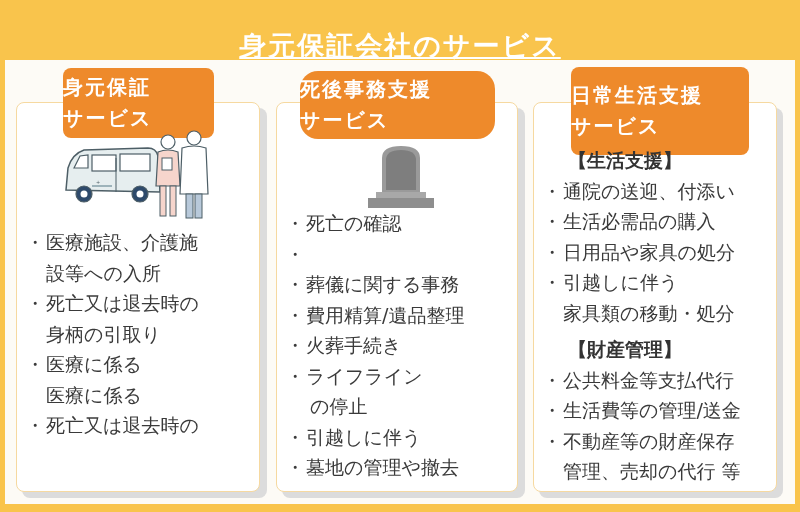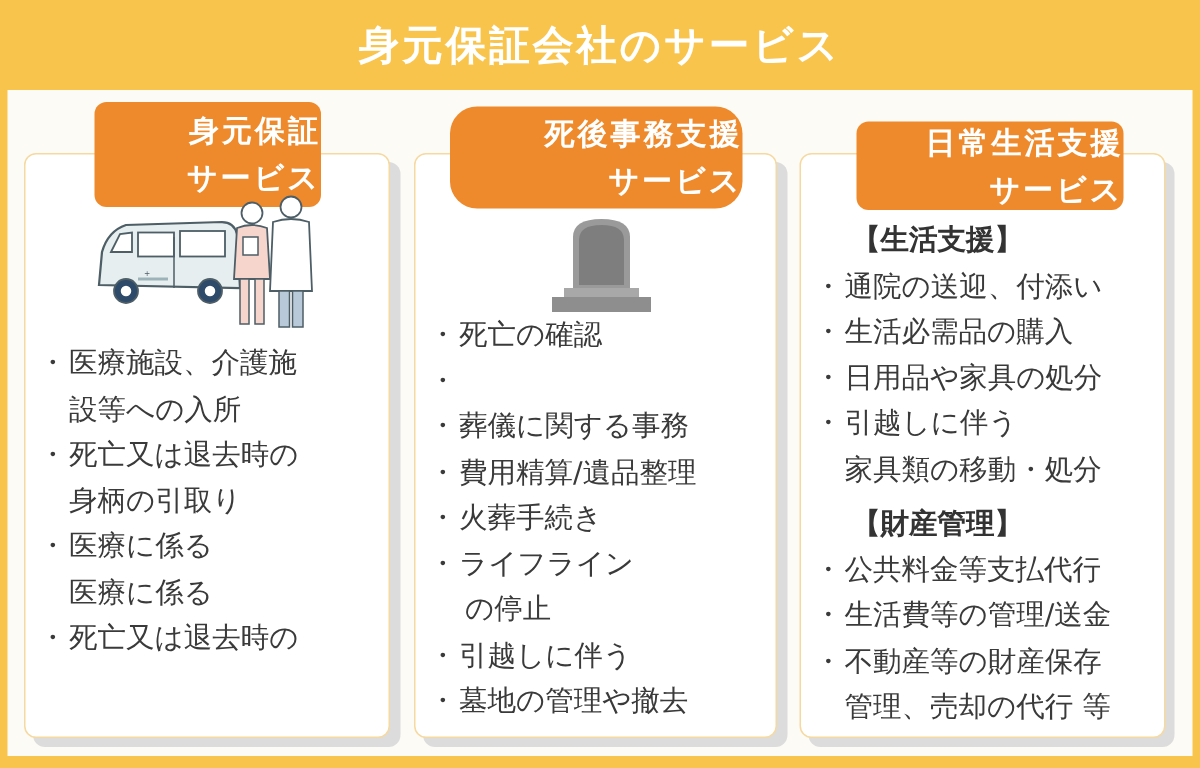--- a/index.html
+++ b/index.html
@@ -3,39 +3,39 @@
 <meta charset="utf-8">
 <style>
   * { box-sizing: border-box; margin: 0; padding: 0; }
   html, body { width: 800px; height: 512px; overflow: hidden; }
   body {
     background: #F9C44C;
     font-family: "DejaVu Sans", sans-serif;
     position: relative;
   }
   .title {
-    position: absolute; left: 0; top: 0; width: 800px; height: 60px;
+    position: absolute; left: 0; top: 16px; width: 800px; height: 60px;
     display: flex; align-items: center; justify-content: center;
-    color: #ffffff; font-size: 27px; font-weight: bold; letter-spacing: 2px;
+    color: #ffffff; font-size: 27px; font-weight: bold; letter-spacing: 2px; text-decoration: underline;
   }
   .panel {
     position: absolute; left: 5px; top: 60px; width: 790px; height: 444px;
     background: #FDFBF6;
   }
   .card-shadow {
     position: absolute; background: #DCDCDC; border-radius: 8px;
   }
   .card {
     position: absolute; background: #ffffff;
     border: 1.5px solid #F6D9A0; border-radius: 8px;
   }
   .tab {
     position: absolute; background: #EE8A2B; border-radius: 8px;
     color: #ffffff; font-weight: bold; font-size: 20px; line-height: 31px;
-    text-align: right; letter-spacing: 2px;
+    text-align: left; letter-spacing: 2px;
     display: flex; flex-direction: column; justify-content: center;
   }
   .list { position: absolute; color: #3A3A3A; font-size: 19px; line-height: 30.5px; }
   .list .item { display: flex; }
   .list .bullet { width: 22px; flex: 0 0 22px; text-align: center; }
   .list .cont { padding-left: 22px; }
   .list .cont-sm { padding-left: 26px; }
   .section-head { font-weight: bold; color: #333; margin-left: 27px; }
   .illus { position: absolute; }
 </style>
@@ -141,21 +141,21 @@
       <span>引越しに伴う</span>
     </div>
   <div class="item">
       <span class="bullet">・</span>
       <span>墓地の管理や撤去</span>
     </div>
 </div>
 
 <div class="card-shadow" style="left:539px; top:108px; width:244px; height:390px;"></div>
 <div class="card" style="left:533px; top:102px; width:244px; height:390px;"></div>
-<div class="tab" style="left:571px; top:81px; width:178px; height:59px;">
+<div class="tab" style="left:571px; top:67px; width:178px; height:88px;">
   <span>日常生活支援</span>
   <span>サービス</span>
 </div>
 <div class="list" style="left:541px; top:145px; width:240px;">
   <div class="section-head">【生活支援】</div>
   <div class="item">
       <span class="bullet">・</span>
       <span>通院の送迎、付添い</span>
     </div>
   <div class="item">

